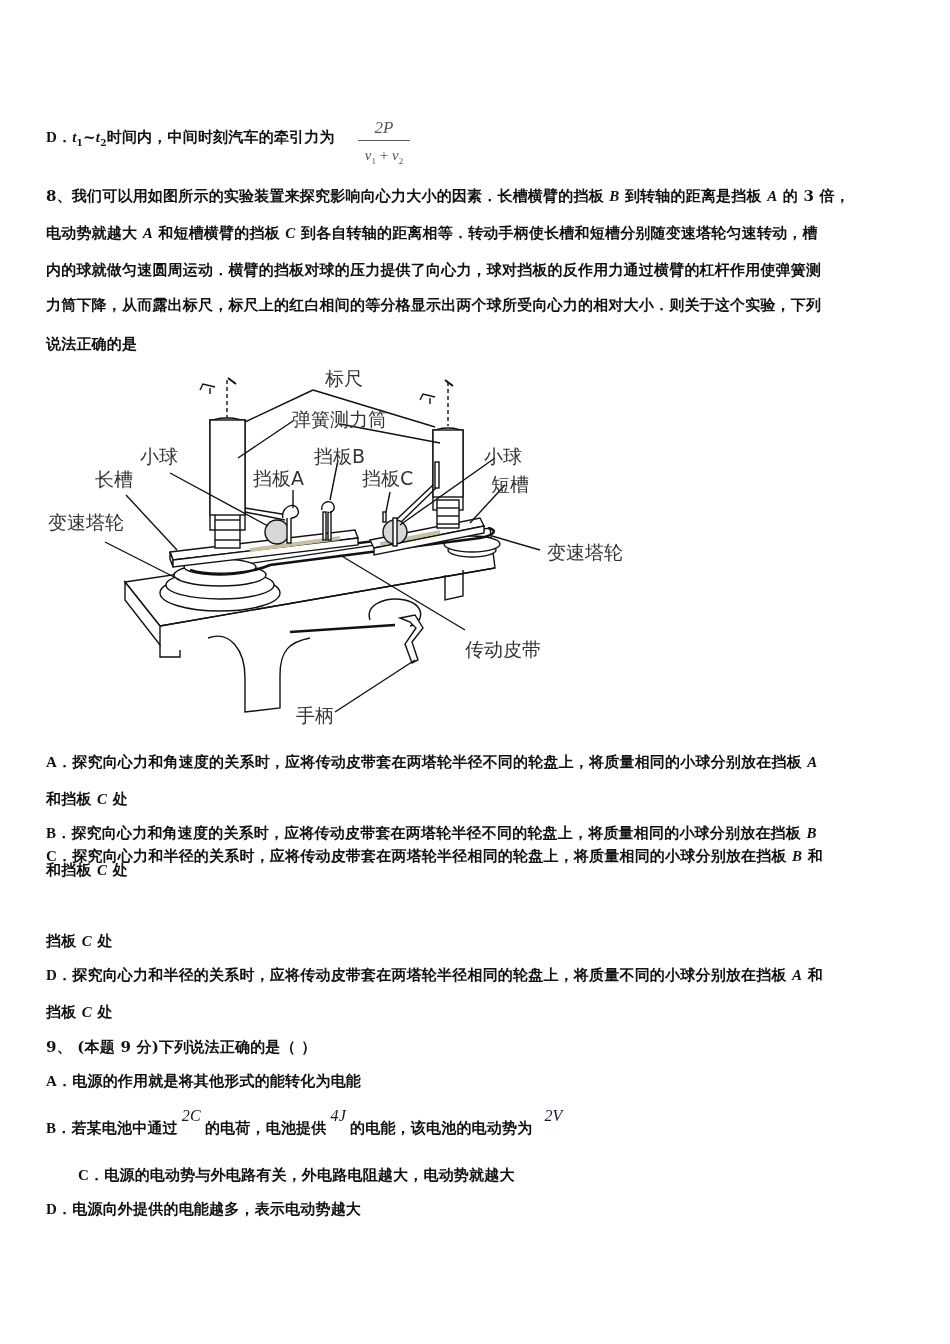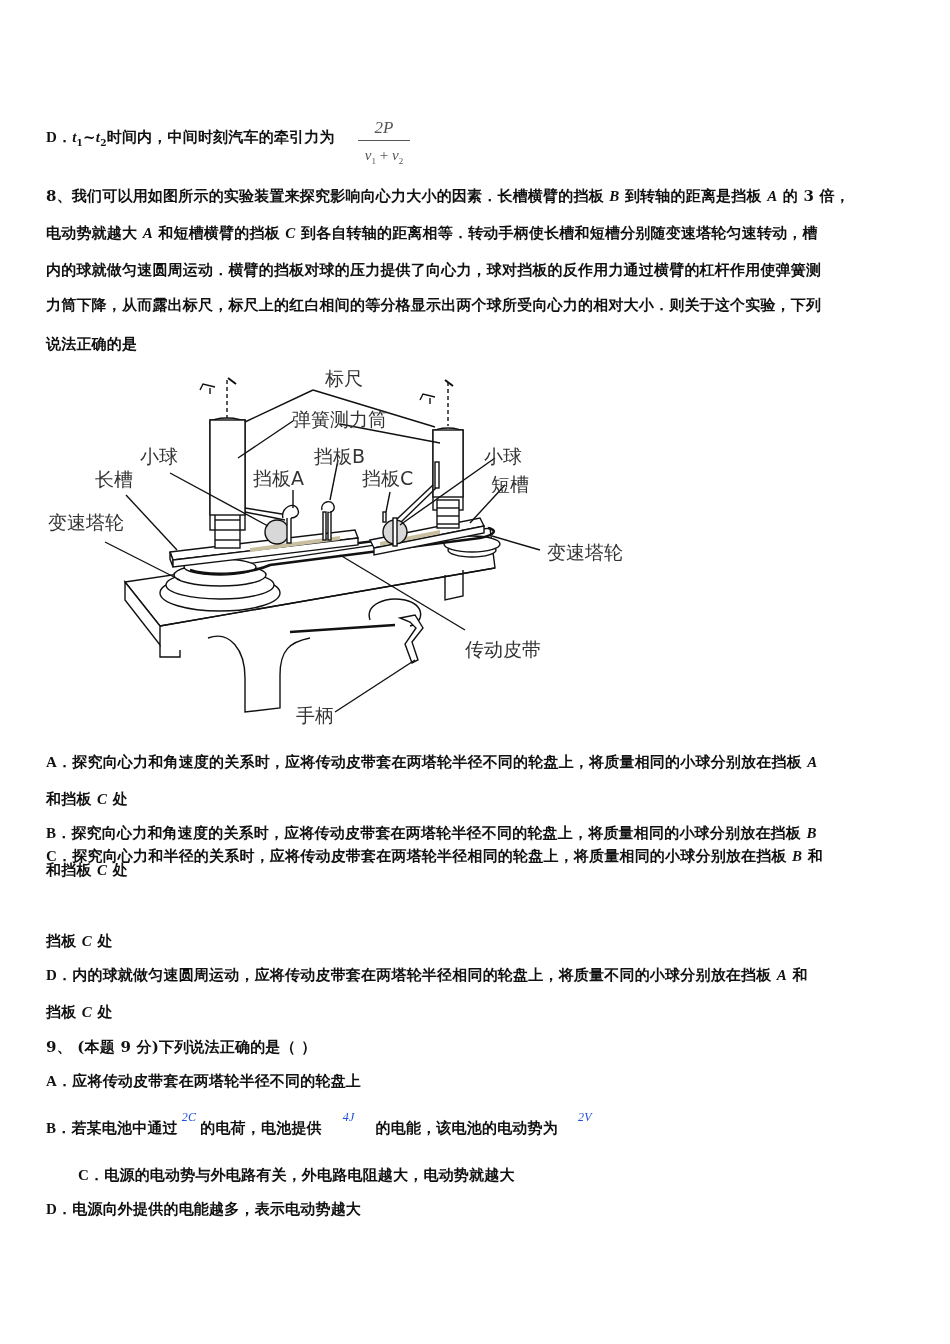--- a/index.html
+++ b/index.html
@@ -9,21 +9,21 @@
     color: #111;
   }
   .line {
     position: absolute; left: 46px; font-size: 15px; line-height: 20px;
     white-space: nowrap; font-weight: bold; letter-spacing: 0.2px;
   }
   .line .it { font-style: italic; font-family: "Liberation Serif", serif; font-weight: bold; }
   .line .opt { font-family: "Liberation Serif", serif; font-weight: bold; }
   .math {
     font-family: "Liberation Serif", serif; font-style: italic; font-weight: normal;
-    color: #1d4ed8; font-size: 12px;
+    color: #0f172a; font-size: 16px;
   }
   .frac {
     position: absolute; left: 358px; top: 100px; width: 52px; text-align: center;
     font-family: "Liberation Serif", serif; font-style: italic; color: #555; margin-top: 16px;
   }
   .frac .num { font-size: 17px; height: 24px; line-height: 24px; }
   .frac .bar { border-top: 1px solid #555; margin: 0 0 2px 0; }
   .frac .den { font-size: 15px; line-height: 24px; }
   .frac sub { font-size: 9px; font-style: normal; }
   .sup { position: relative; top: -12px; }
@@ -181,33 +181,33 @@
 <div class="line" style="top:860px;">
   <span>和挡板 </span><span class="it">C</span><span> 处</span>
 </div>
 <div class="line" style="top:846px;">
   <span class="opt">C．</span><span>探究向心力和半径的关系时，应将传动皮带套在两塔轮半径相同的轮盘上，将质量相同的小球分别放在挡板 </span><span class="it">B</span><span> 和</span>
 </div>
 <div class="line" style="top:931px;">
   <span>挡板 </span><span class="it">C</span><span> 处</span>
 </div>
 <div class="line" style="top:965px;">
-  <span class="opt">D．</span><span>内的球就做匀速圆周运动，应将传动皮带套在两塔轮半径相同的轮盘上，将质量不同的小球分别放在挡板 </span><span class="it">A</span><span> 和</span>
+  <span class="opt">D．</span><span>探究向心力和半径的关系时，应将传动皮带套在两塔轮半径相同的轮盘上，将质量不同的小球分别放在挡板 </span><span class="it">A</span><span> 和</span>
 </div>
 <div class="line" style="top:1002px;">
   <span>挡板 </span><span class="it">C</span><span> 处</span>
 </div>
 
 <div class="line" style="top:1037px;">
   <span>9、 (本题 9 分)下列说法正确的是（    ）</span>
 </div>
 <div class="line" style="top:1071px;">
-  <span class="opt">A．</span><span>应将传动皮带套在两塔轮半径不同的轮盘上</span>
+  <span class="opt">A．</span><span>电源的作用就是将其他形式的能转化为电能</span>
 </div>
 <div class="line" style="top:1118px;">
-  <span class="opt">B．</span><span>若某电池中通过</span><span class="math sup" style="margin:0 4px;">2C</span><span>的电荷，电池提供</span><span class="math sup" style="margin:0 21px;text-align:center;">4J</span><span>的电能，该电池的电动势为</span><span class="math sup" style="margin:0 20px;text-align:center;">2V</span>
+  <span class="opt">B．</span><span>若某电池中通过</span><span class="math sup" style="margin:0 4px;">2C</span><span>的电荷，电池提供</span><span class="math sup" style="margin:0 4px;text-align:center;">4J</span><span>的电能，该电池的电动势为</span><span class="math sup" style="margin:0 12px;text-align:center;">2V</span>
 </div>
 <div class="line" style="top:1165px;margin-left:32px;">
   <span class="opt">C．</span><span>电源的电动势与外电路有关，外电路电阻越大，电动势就越大</span>
 </div>
 <div class="line" style="top:1199px;">
   <span class="opt">D．</span><span>电源向外提供的电能越多，表示电动势越大</span>
 </div>
 
 </body></html>

